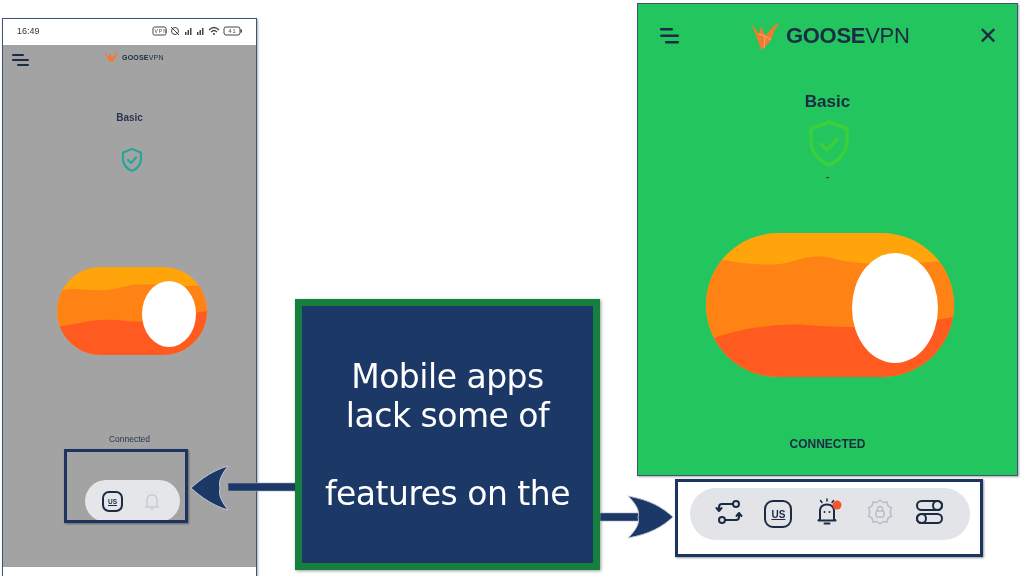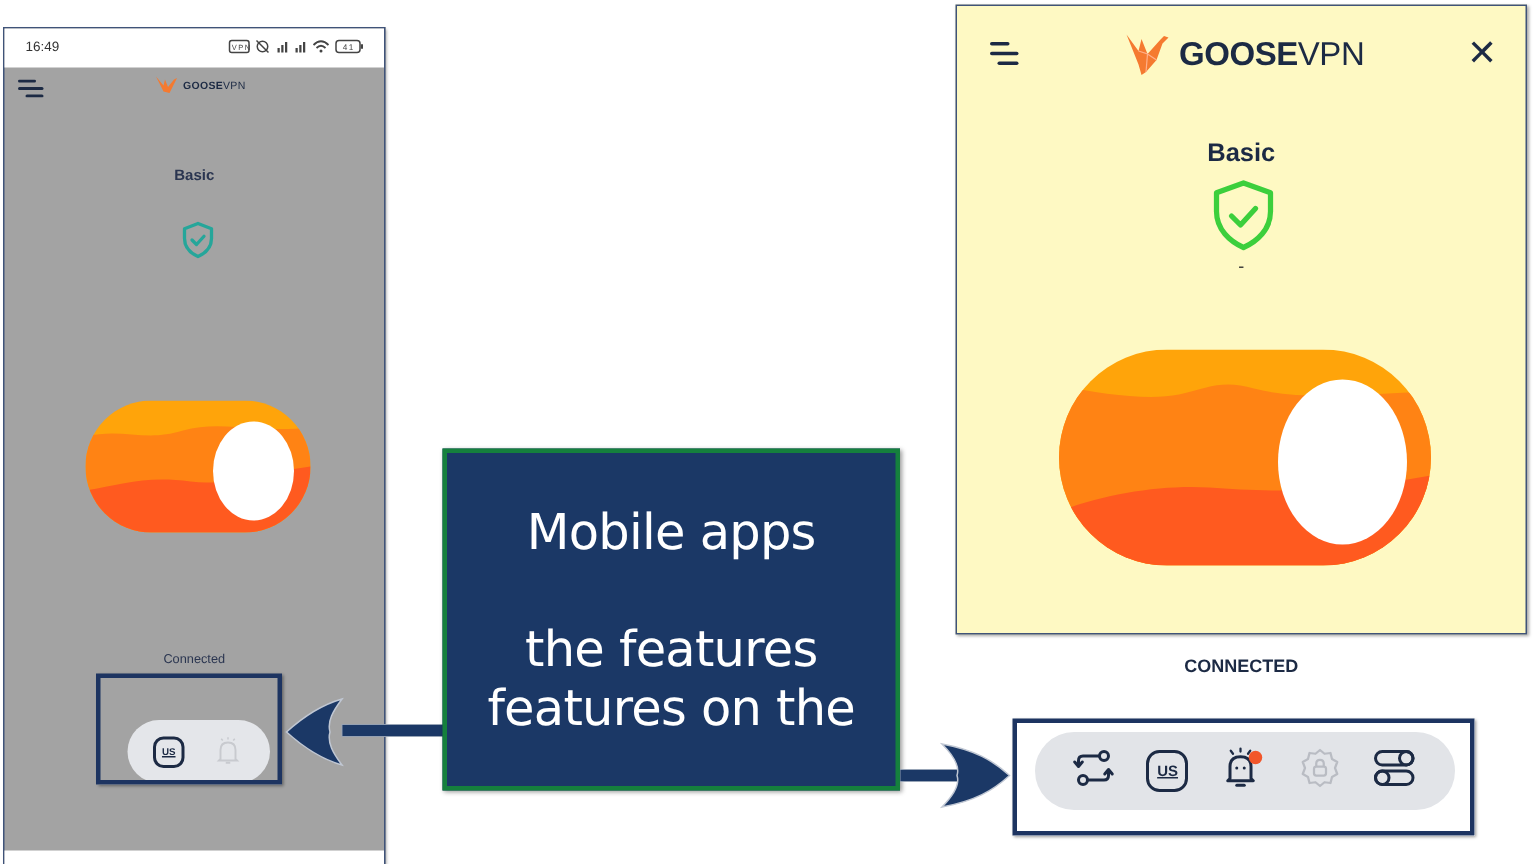--- a/index.html
+++ b/index.html
@@ -16,24 +16,24 @@
   #phone .logo{position:absolute;left:100px;top:31px;display:flex;align-items:center;gap:3px;}
   #phone .logo-text{font-size:7px;font-weight:bold;color:#1c2a44;letter-spacing:.2px;}
   #phone .logo-text span{font-weight:normal;}
   #phone .plan{position:absolute;left:0;width:100%;top:93px;text-align:center;font-size:10px;font-weight:bold;color:#2a3550;}
   #phone .shield{position:absolute;left:117px;top:128px;}
   #phone .toggle{position:absolute;left:54px;top:248px;}
   #phone .status{position:absolute;left:0;width:100%;top:415px;text-align:center;font-size:8.5px;color:#2a3550;}
   #phone .pill{position:absolute;left:82px;top:461px;width:95px;height:42px;border-radius:21px;background:#e4e6ea;}
   .hl-left{left:64px;top:449px;width:124px;height:74px;border:3px solid #1d3461;box-sizing:border-box;box-shadow:1px 1px 2px rgba(0,0,0,.4);}
   
-  #callout{left:295px;top:299px;width:305px;height:228px;background:#1b3866;border:3px solid #15803d;box-shadow:1px 1px 3px rgba(0,0,0,.4);box-sizing:border-box;display:flex;align-items:center;justify-content:center;}
+  #callout{left:295px;top:299px;width:305px;height:271px;background:#1b3866;border:7px solid #15803d;box-shadow:1px 1px 3px rgba(0,0,0,.4);box-sizing:border-box;display:flex;align-items:center;justify-content:center;}
   #callout p{margin:0;color:#ffffff;font-family:"DejaVu Sans",sans-serif;font-size:33px;line-height:39px;text-align:center;letter-spacing:-.5px;}
   
-  #win{left:637px;top:3px;width:381px;height:420px;background:#fef9c3;border:1.5px solid #3f5379;box-shadow:1px 1px 2px rgba(0,0,0,.35);box-sizing:border-box;}
+  #win{left:637px;top:3px;width:381px;height:473px;background:#22c55e;border:1.5px solid #3f5379;box-shadow:1px 1px 2px rgba(0,0,0,.35);box-sizing:border-box;}
   #win .menu{position:absolute;left:22px;top:24px;}
   #win .close{position:absolute;left:340px;top:20px;font-size:24px;color:#1c2a44;line-height:24px;}
   #win .logo{position:absolute;left:112px;top:17px;display:flex;align-items:center;gap:6px;}
   #win .logo-text{font-size:22px;font-weight:bold;color:#1c2a44;letter-spacing:-.3px;}
   #win .logo-text span{font-weight:normal;}
   #win .plan{position:absolute;left:0;width:100%;top:88px;text-align:center;font-size:17px;font-weight:bold;color:#1c2a44;}
   #win .shield{position:absolute;left:168px;top:115px;}
   #win .dash{position:absolute;left:0;width:100%;top:166px;text-align:center;font-size:12px;color:#333;}
   #win .toggle{position:absolute;left:68px;top:229px;}
   #win .status{position:absolute;left:0;width:100%;top:433px;text-align:center;font-size:12px;font-weight:bold;color:#1c2a44;}
@@ -131,22 +131,22 @@
 <div class="abs hl-left"></div>
 
 <svg class="arrow" style="left:190px;top:464px;" width="110" height="48" viewBox="0 0 110 48">
   <rect x="38" y="19" width="72" height="8" fill="#1b3866" stroke="#9aa6b8" stroke-width=".6"></rect>
   <path d="M1 24 C12 14 24 6 38 2 C32 10 28 17 30 24 C28 31 32 38 38 46 C24 42 12 34 1 24 Z" fill="#1b3866" stroke="#c0c7d3" stroke-width="1"></path>
 </svg>
 
 <div id="callout" class="abs">
   <p>
     <span>Mobile apps</span><br>
+    <span>lack some of</span><br>
     <br>
-    <span>the features</span><br>
     <span>features on the</span><br>
   </p>
 </div>
 
 <svg class="arrow" style="left:600px;top:494px;" width="75" height="46" viewBox="0 0 75 46">
   <rect x="0" y="19" width="42" height="8" fill="#1b3866" stroke="#9aa6b8" stroke-width=".6"></rect>
   <path d="M73 23 C62 13 50 6 28 2 C36 10 40 17 38 23 C40 29 36 36 28 44 C50 40 62 33 73 23 Z" fill="#1b3866" stroke="#c0c7d3" stroke-width="1"></path>
 </svg>
 
 <div id="win" class="abs">

